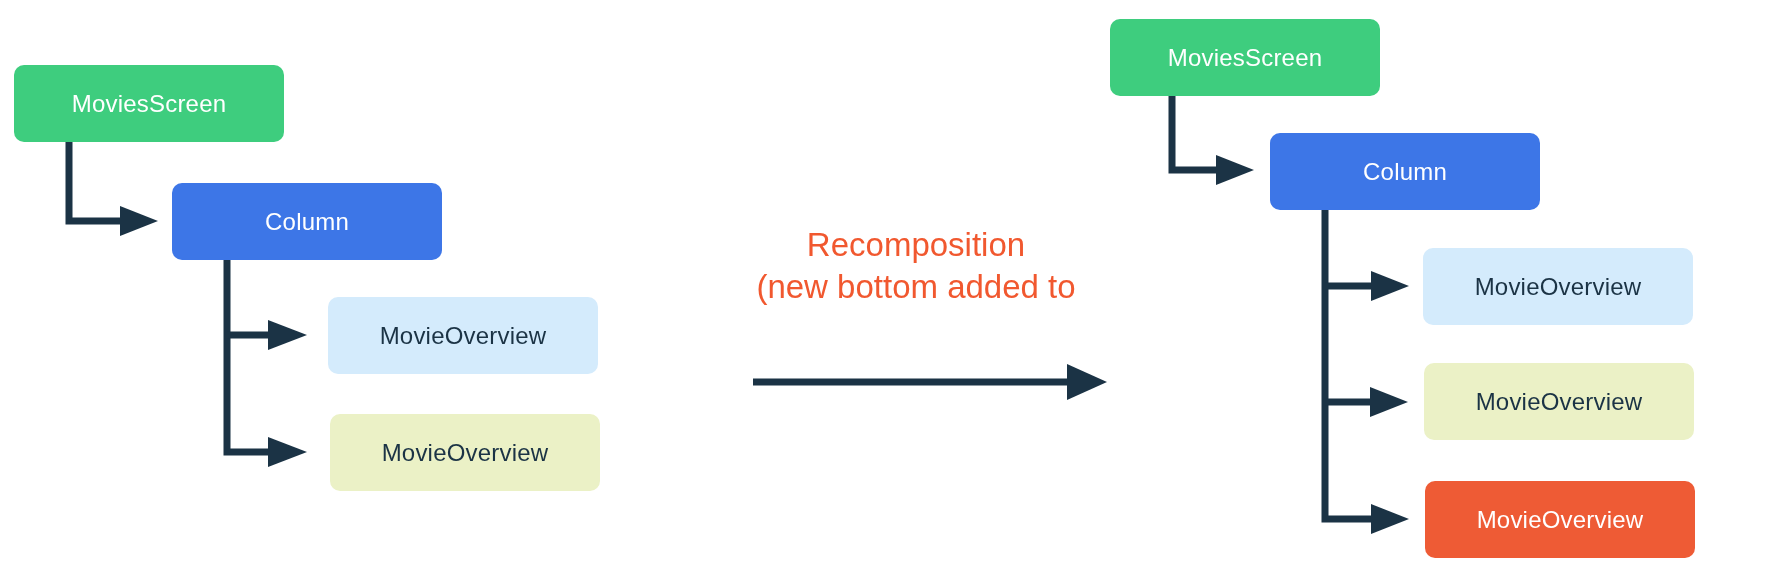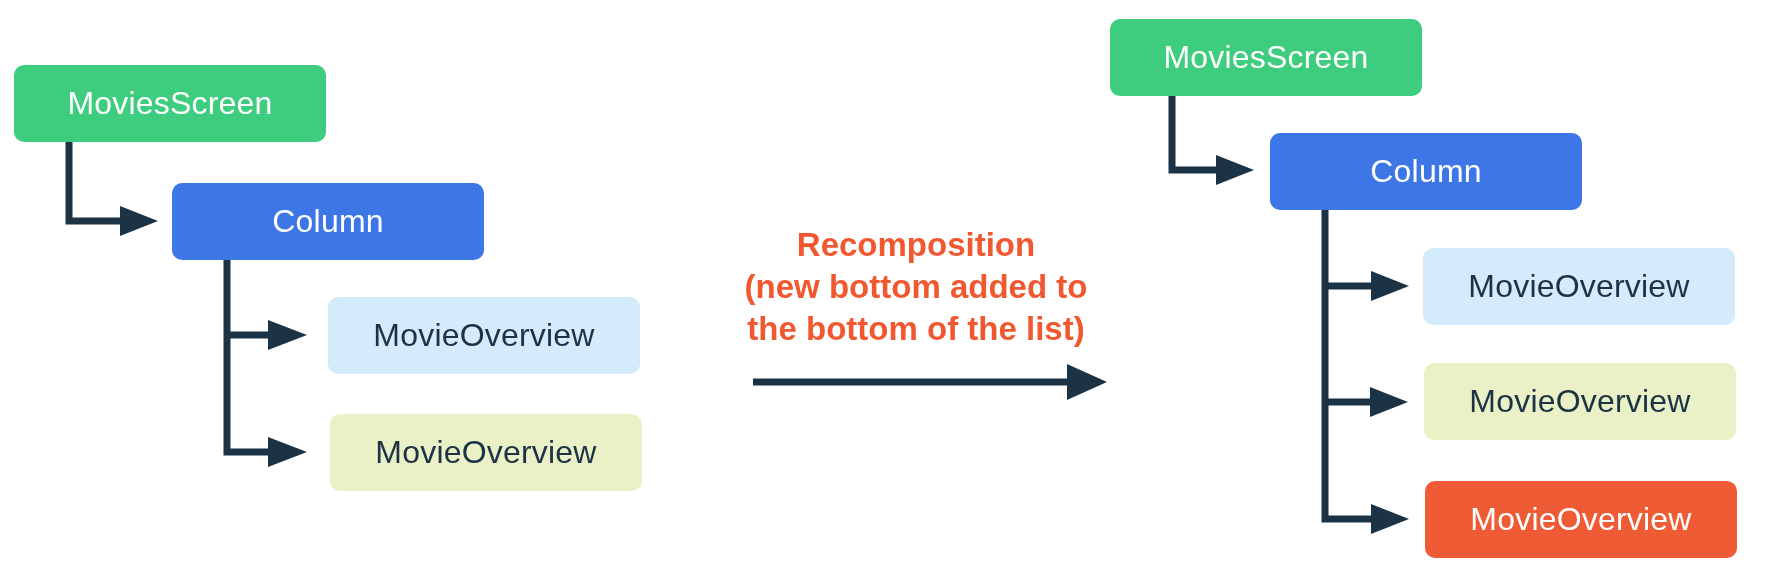--- a/index.html
+++ b/index.html
@@ -24,38 +24,38 @@
     pointer-events: none;
   }
   .conn {
     fill: none;
     stroke-width: 7;
     stroke-linecap: butt;
     stroke-linejoin: miter;
   }
   .node {
     position: absolute;
-    width: 312px;
+    width: 270px;
     height: 77px;
     border-radius: 10px;
     display: flex;
     align-items: center;
     justify-content: center;
-    font-size: 32px;
+    font-size: 24px;
     letter-spacing: 0.2px;
     white-space: nowrap;
   }
   .center-label {
     position: absolute;
     left: 666px;
     top: 224px;
     width: 500px;
     text-align: center;
     font-size: 33px;
-    font-weight: 700;
+    font-weight: 400;
     line-height: 42px;
   }
   
   .n-l0 { left: 14px;   top: 65px;  }
   .n-l1 { left: 172px;  top: 183px; }
   .n-l2 { left: 328px;  top: 297px; }
   .n-l3 { left: 330px;  top: 414px; }
   .n-r0 { left: 1110px; top: 19px;  }
   .n-r1 { left: 1270px; top: 133px; }
   .n-r2 { left: 1423px; top: 248px; }
@@ -98,16 +98,15 @@
 
   <div class="node n-r0" style="background-color: rgb(62, 205, 126); color: rgb(255, 255, 255);">MoviesScreen</div>
   <div class="node n-r1" style="background-color: rgb(61, 118, 231); color: rgb(255, 255, 255);">Column</div>
   <div class="node n-r2" style="background-color: rgb(212, 235, 252); color: rgb(27, 51, 69);">MovieOverview</div>
   <div class="node n-r3" style="background-color: rgb(235, 241, 198); color: rgb(27, 51, 69);">MovieOverview</div>
   <div class="node n-r4" style="background-color: rgb(238, 91, 53); color: rgb(255, 255, 255);">MovieOverview</div>
 
   <div class="center-label" style="color: rgb(241, 88, 47);">
     <div>Recomposition</div>
     <div>(new bottom added to</div>
-    <div>the bottom of the list)</div>
   </div>
 
 </div>
 
 </body></html>

